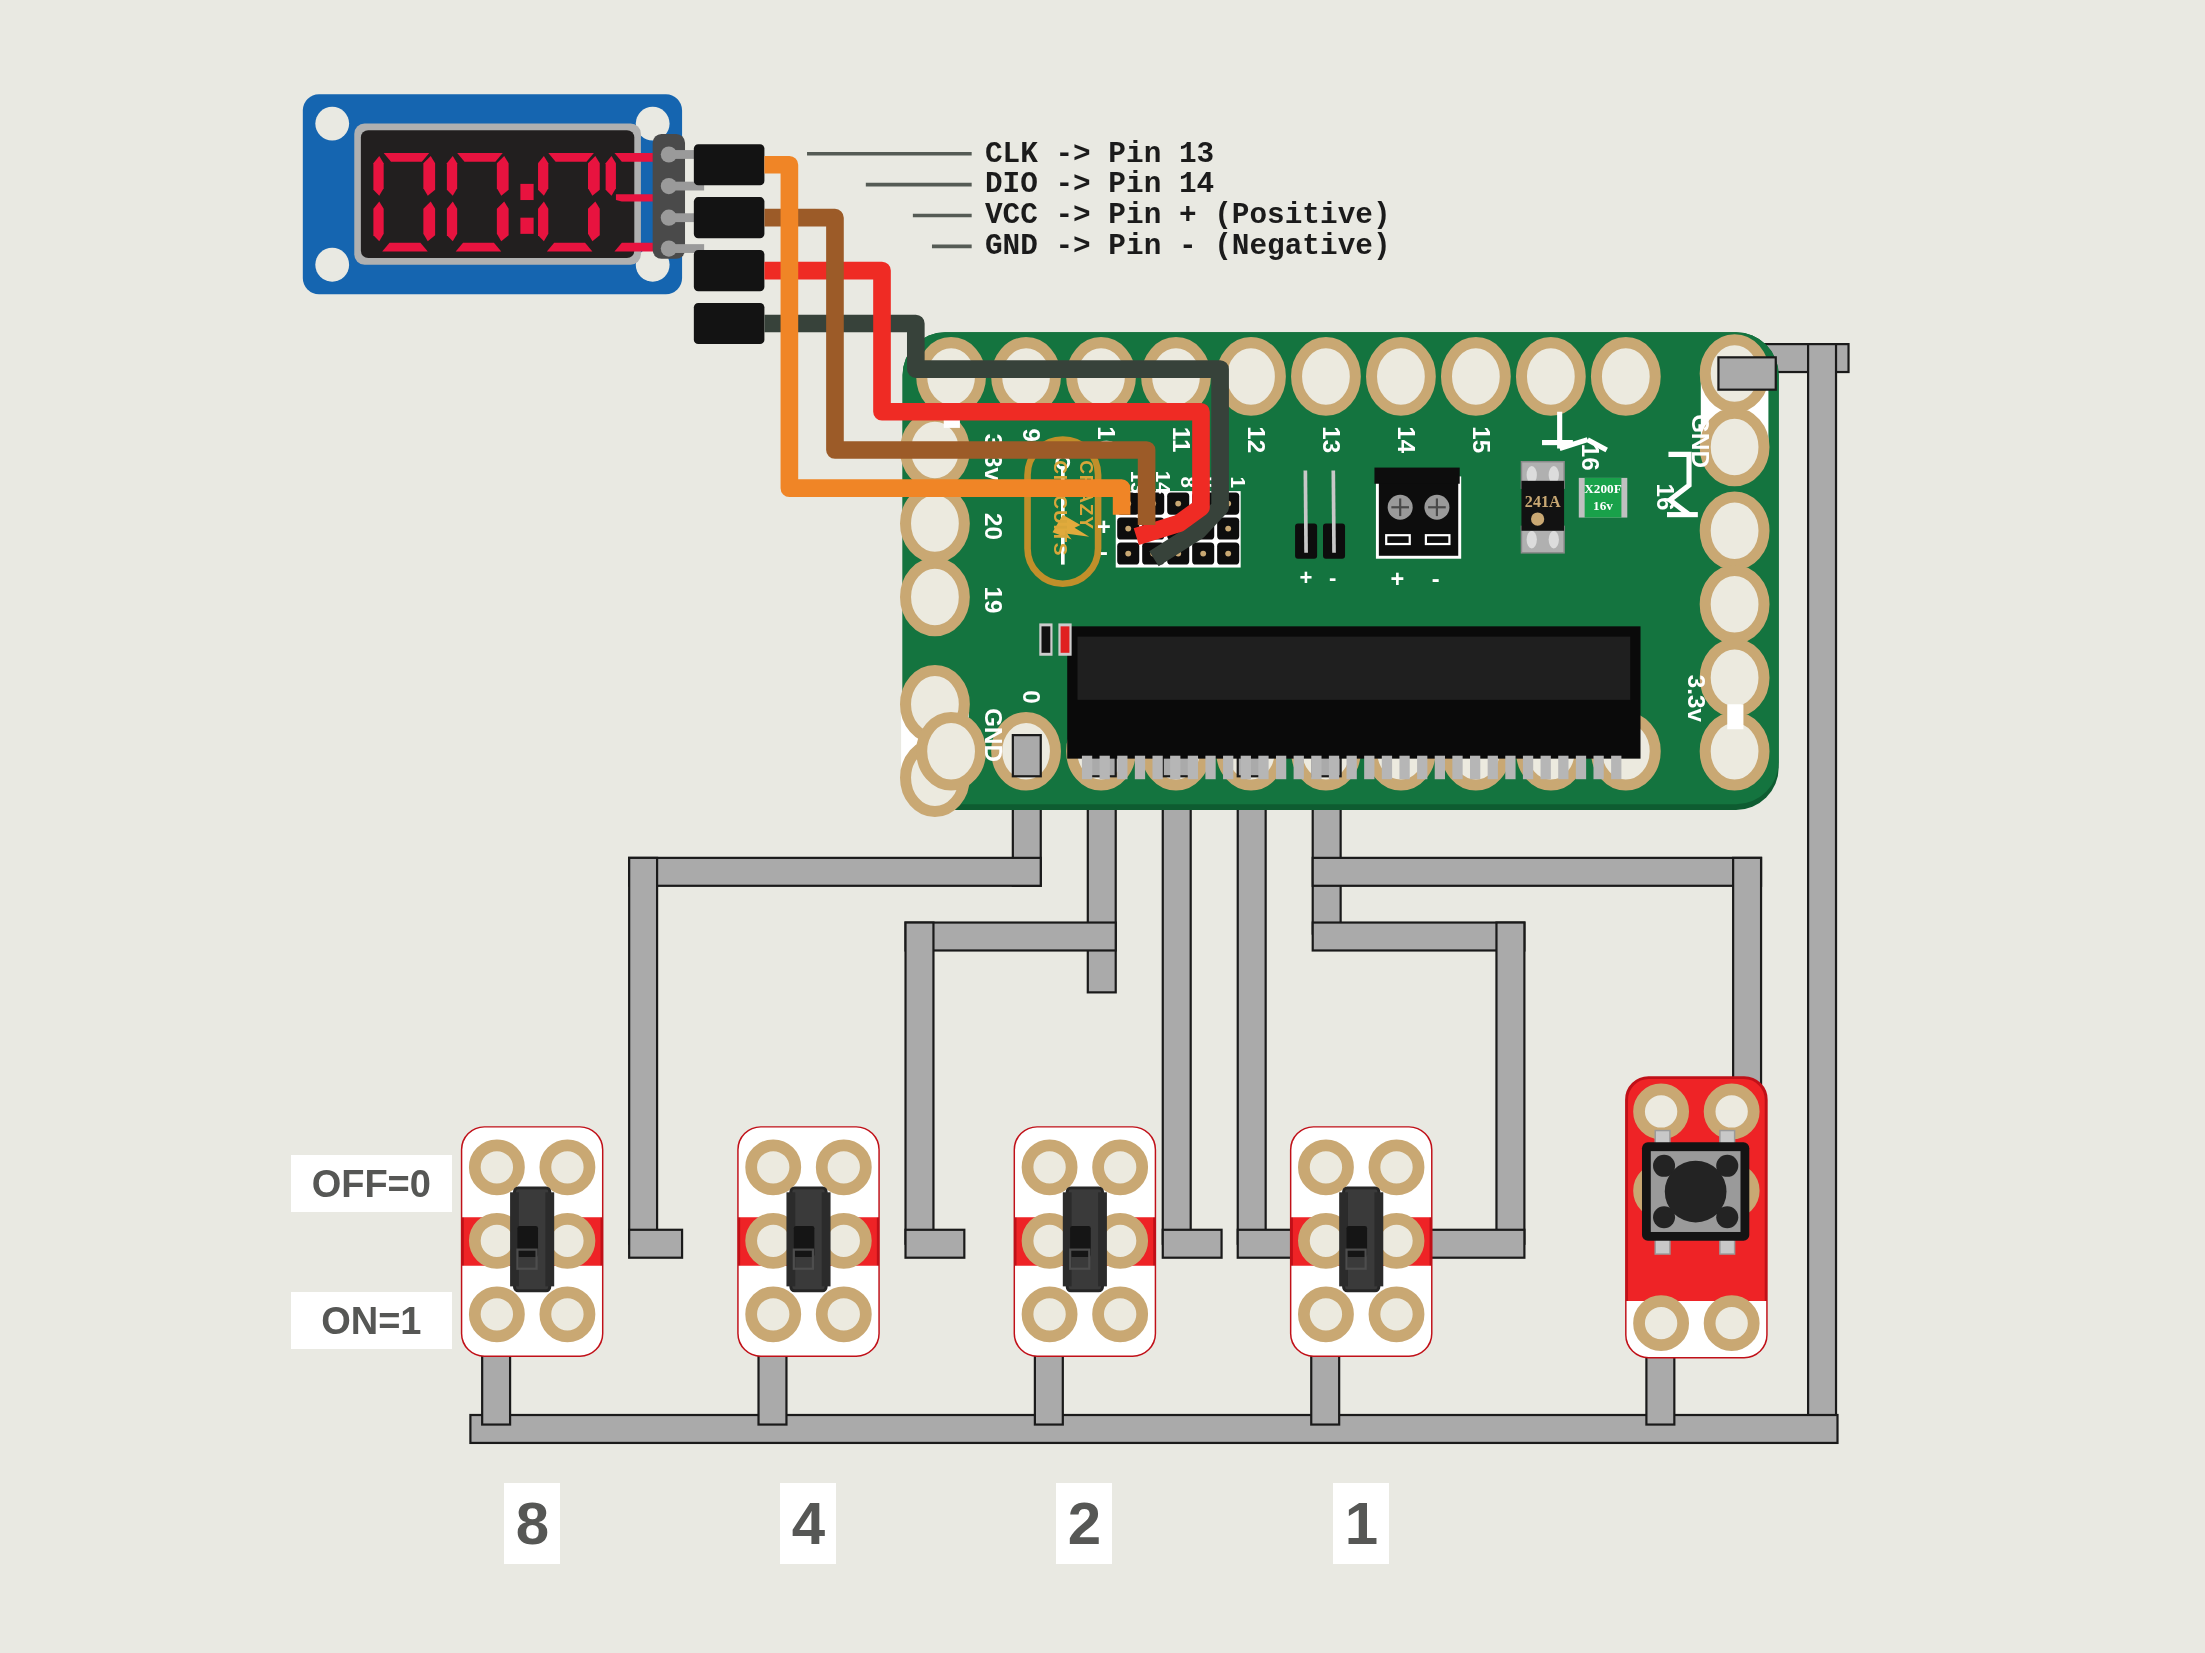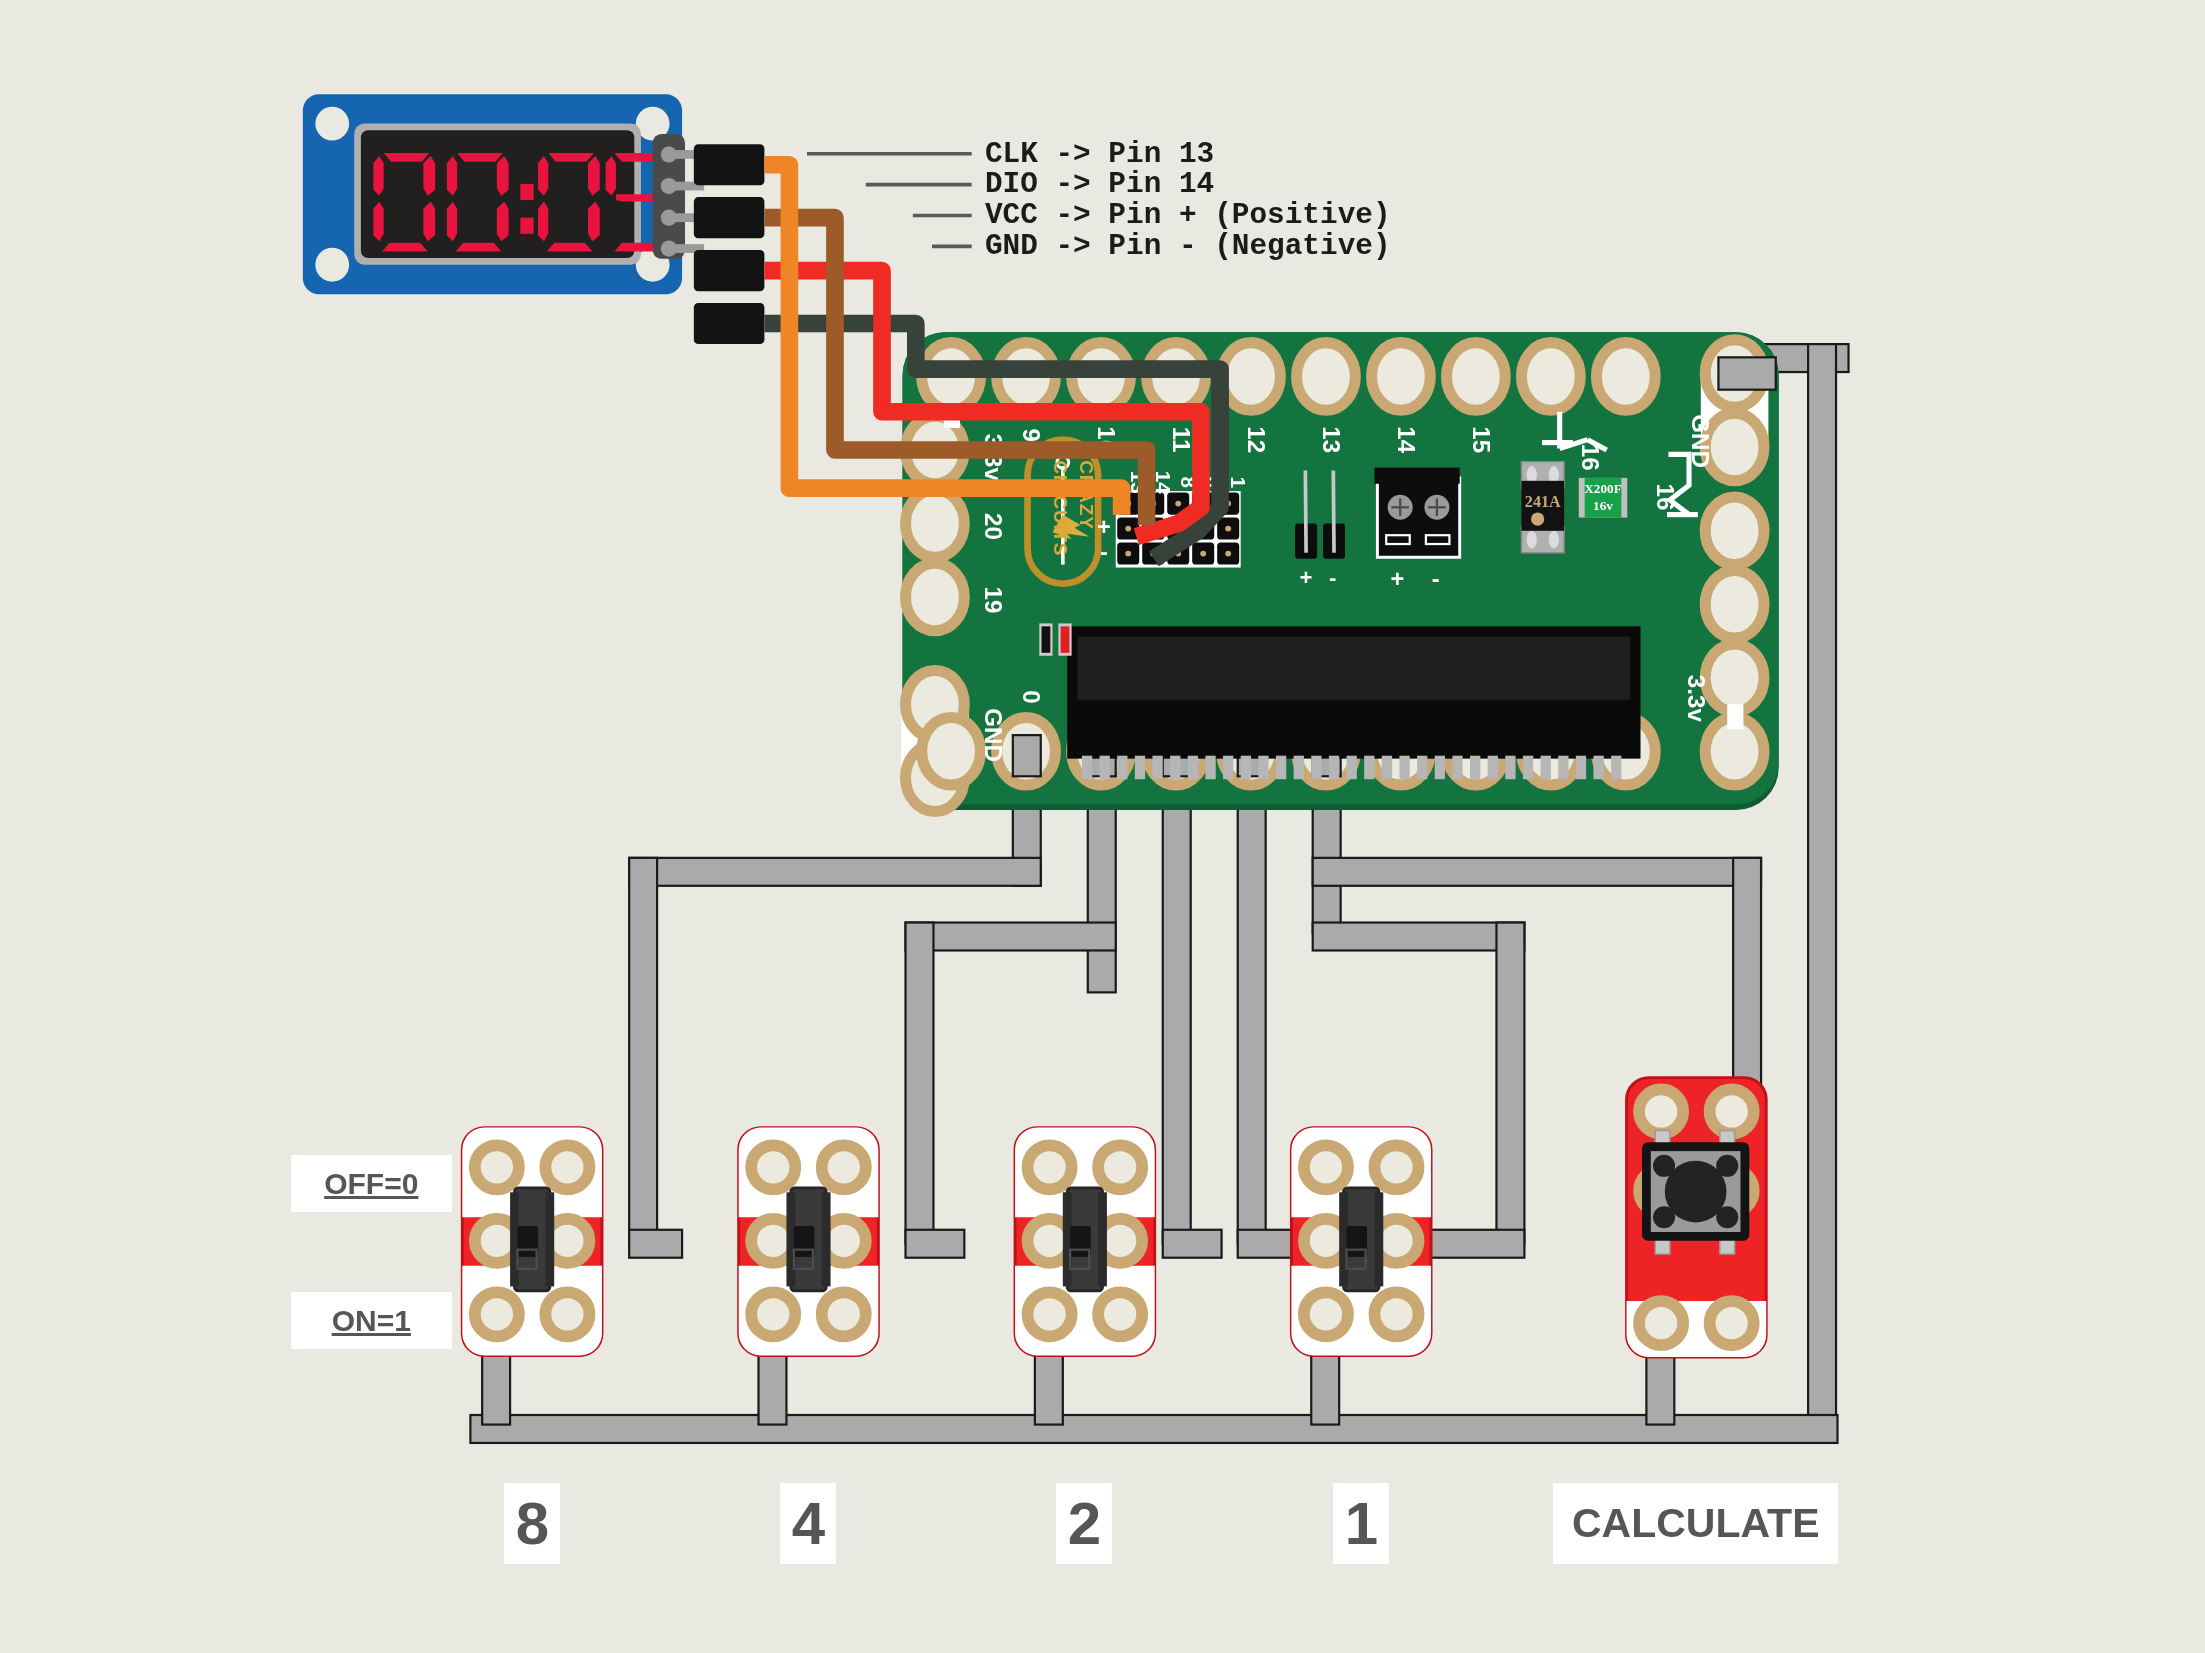--- a/index.html
+++ b/index.html
@@ -31,21 +31,21 @@
   
   .lbl{
     position:absolute;
     background:#ffffff;
     color:#565755;
     font-weight:bold;
     display:flex;align-items:center;justify-content:center;
     line-height:1;
     letter-spacing:-0.7px;
   }
-  .lbl-state{font-size:30px;letter-spacing:0px;padding:0 10.3px;text-decoration:underline;}
+  .lbl-state{font-size:38px;letter-spacing:0px;padding:0 10.3px;}
   .lbl-bit{font-size:60px;width:56px;height:81px;}
   .lbl-calc{font-size:41px;height:81px;padding:0 19px;letter-spacing:0px;}
 </style>
 </head>
 <body>
 
 <div id="stage">
 
 <svg width="2205" height="1654" viewBox="0 0 3000 2250">
   <defs>
@@ -546,16 +546,15 @@
   </g>
 </svg>
 
 <div class="lbl lbl-state" style="left:291px;top:1155px;width:140px;height:57px;">OFF=0</div>
 <div class="lbl lbl-state" style="left:291px;top:1292px;width:140px;height:57px;text-align:center;">ON=1</div>
 
 <div class="lbl lbl-bit" style="left:504px;top:1483px;">8</div>
 <div class="lbl lbl-bit" style="left:780px;top:1483px;">4</div>
 <div class="lbl lbl-bit" style="left:1056px;top:1483px;">2</div>
 <div class="lbl lbl-bit" style="left:1333px;top:1483px;">1</div>
-<div class="lbl lbl-calc" style="left:1553px;top:1483px;">CALCULATE</div>
 
 </div>
 
 
 </body></html>

